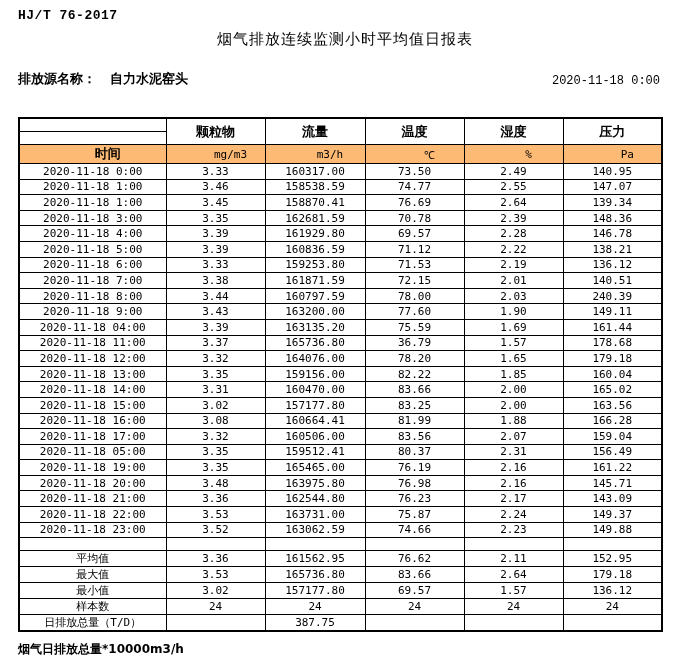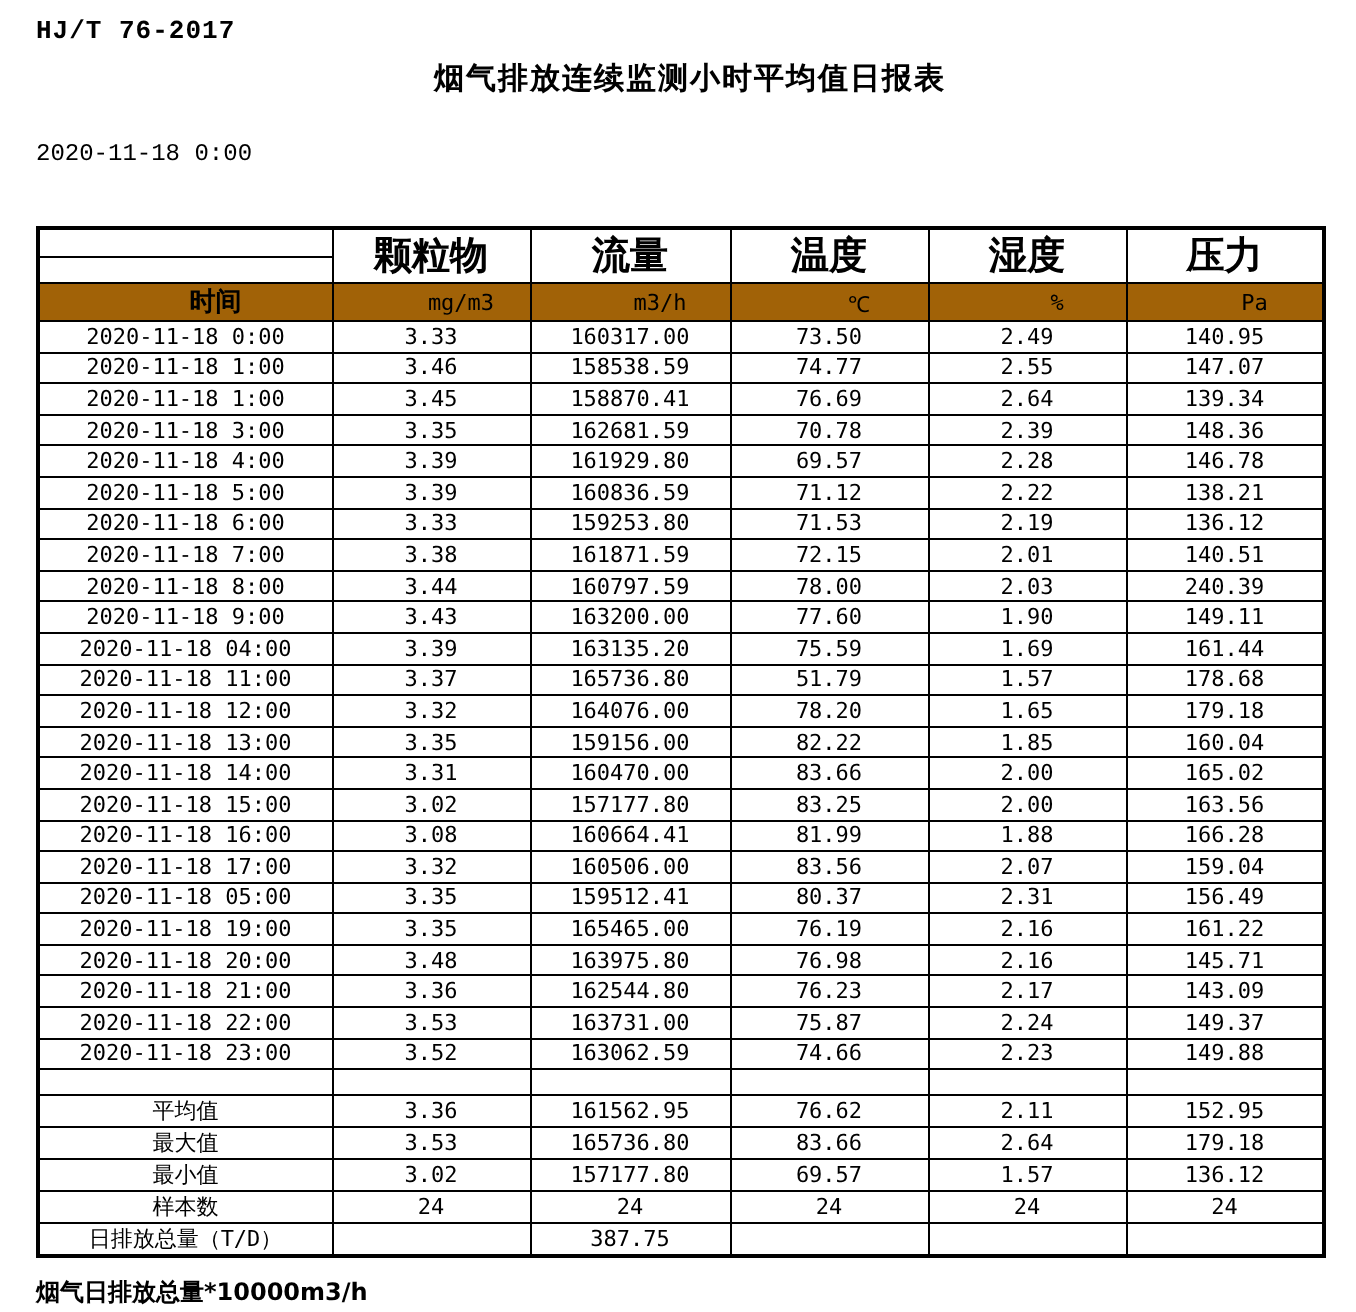--- a/index.html
+++ b/index.html
@@ -9,21 +9,21 @@
     color:#000;
     -webkit-font-smoothing:none;
   }
   .doc-code{
     margin:8px 0 0 18px;
     font-family:Liberation Mono, monospace;
     font-weight:bold;font-size:13px;letter-spacing:0.5px;
   }
   .title{
     margin-top:7px;text-align:center;
-    font-weight:bold;font-size:15px;letter-spacing:1px;margin-left:12px;
+    font-weight:normal;font-size:15px;letter-spacing:1px;margin-left:12px;
   }
   .source-row{
     margin:21px 18px 0 18px;
     display:flex;justify-content:space-between;align-items:flex-end;
   }
   .source-left{font-weight:bold;font-size:13px;}
   .source-name{margin-left:14px;}
   .report-datetime{
     font-family:"Liberation Mono","DejaVu Sans Mono",monospace;
     font-size:12px;
@@ -37,23 +37,23 @@
   table.report td,table.report th{
     border:1px solid #000;
     text-align:center;vertical-align:middle;
     padding:0;overflow:hidden;white-space:nowrap;
     font-size:11px;
     font-family:"DejaVu Sans Mono","Liberation Mono",monospace;
   }
   tr.hrow td,tr.hrow th{height:12px;}
   tr.hrow th{
     font-family:"DejaVu Sans","Liberation Sans",sans-serif;
-    font-weight:bold;font-size:19px;
-  }
-  tr.green-row td{height:16px;background:#a16207;font-size:11px;padding-left:30px;}
+    font-weight:bold;font-size:13px;
+  }
+  tr.green-row td{height:16px;background:#fdba74;font-size:11px;padding-left:30px;}
   tr.green-row td.time-head{
     font-family:"DejaVu Sans","Liberation Sans",sans-serif;
     font-weight:bold;font-size:13px;
   }
   tbody tr td{height:14.6px;}
   tr.spacer-row td{height:12px;}
   td.label-cell{
     font-family:"DejaVu Sans","Liberation Sans",sans-serif;
     font-weight:normal;font-size:12px;
   }
@@ -63,20 +63,23 @@
   }
 </style>
 </head>
 <body>
 
 <div class="doc-code">HJ/T  76-2017</div>
 
 <div class="title">烟气排放连续监测小时平均值日报表</div>
 
 <div class="source-row">
+  <div class="source-left">
+    <span>排放源名称：</span><span class="source-name">自力水泥窑头</span>
+  </div>
   <div class="report-datetime">2020-11-18  0:00</div>
 </div>
 
 <table class="report">
   <colgroup>
     <col style="width:147px">
       <col style="width:99px">
       <col style="width:100px">
     <col style="width:99px">
       <col style="width:99px">
@@ -189,21 +192,21 @@
         <td>3.39</td>
         <td>163135.20</td>
         <td>75.59</td>
         <td>1.69</td>
         <td>161.44</td>
       </tr>
       <tr>
         <td class="time-cell">2020-11-18 11:00</td>
         <td>3.37</td>
         <td>165736.80</td>
-        <td>51.79</td>
+        <td>36.79</td>
         <td>1.57</td>
         <td>178.68</td>
       </tr>
       <tr>
         <td class="time-cell">2020-11-18 12:00</td>
         <td>3.32</td>
         <td>164076.00</td>
         <td>78.20</td>
         <td>1.65</td>
         <td>179.18</td>

